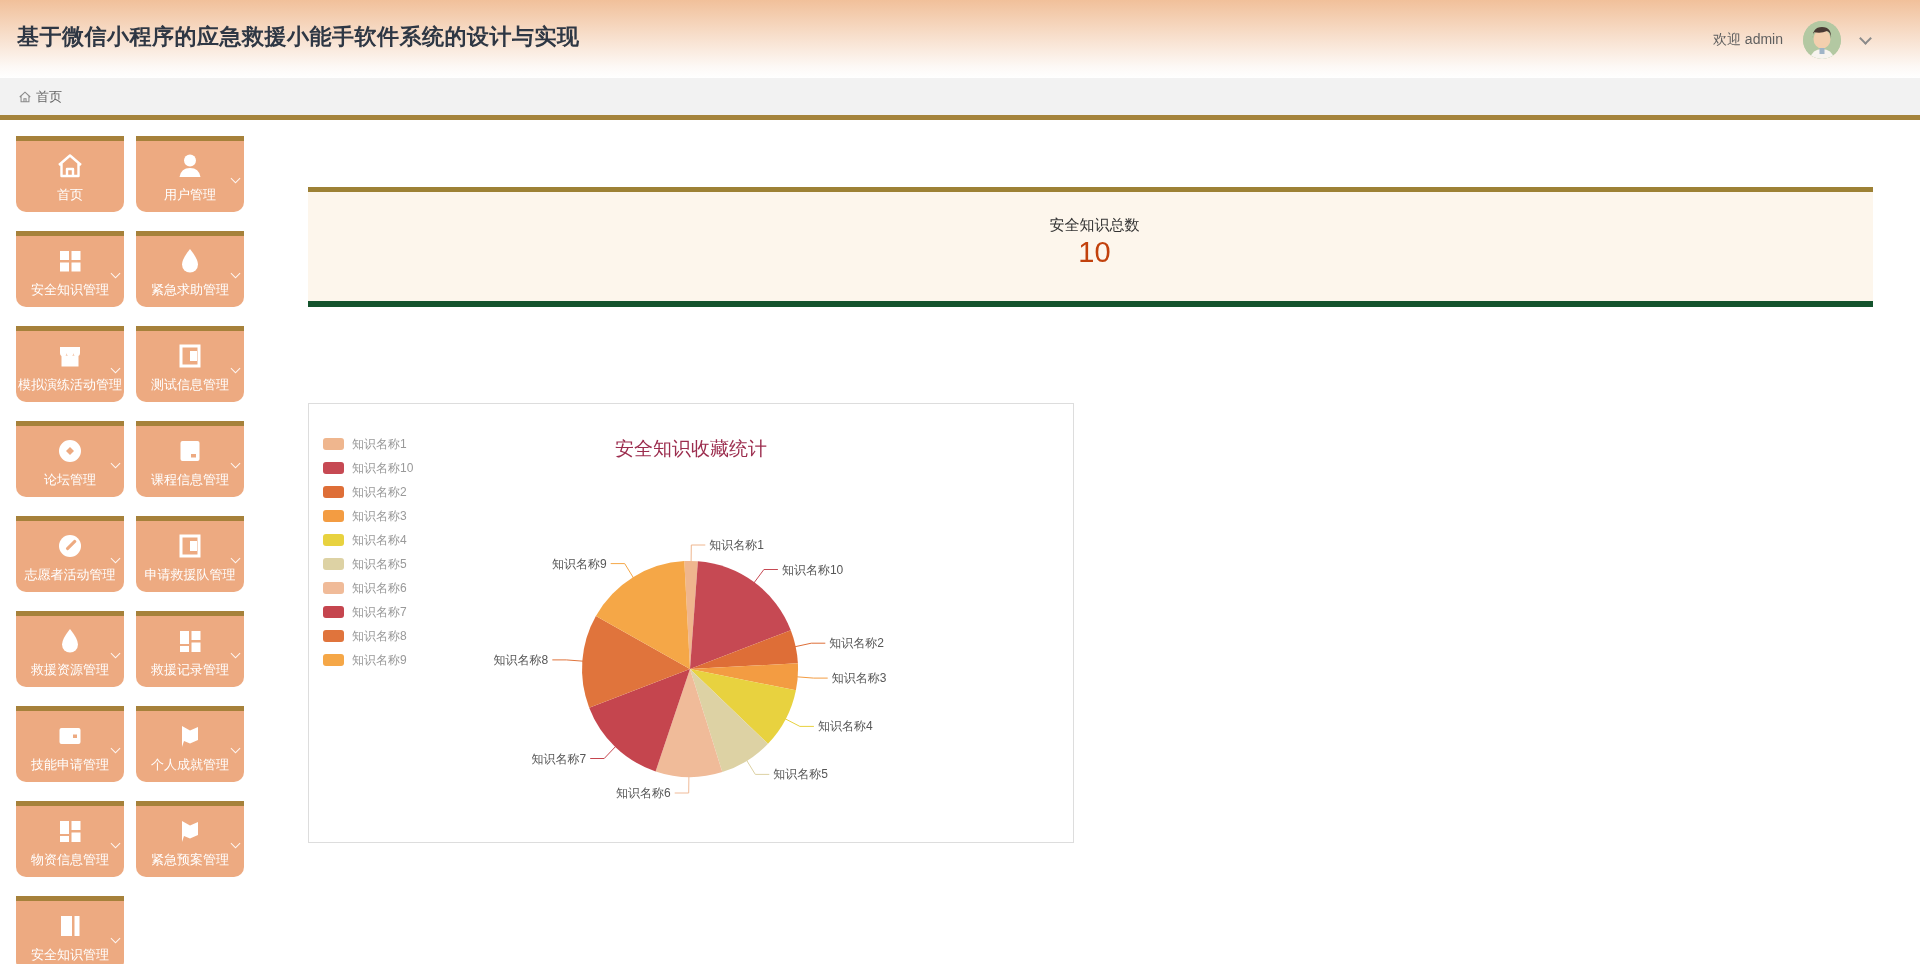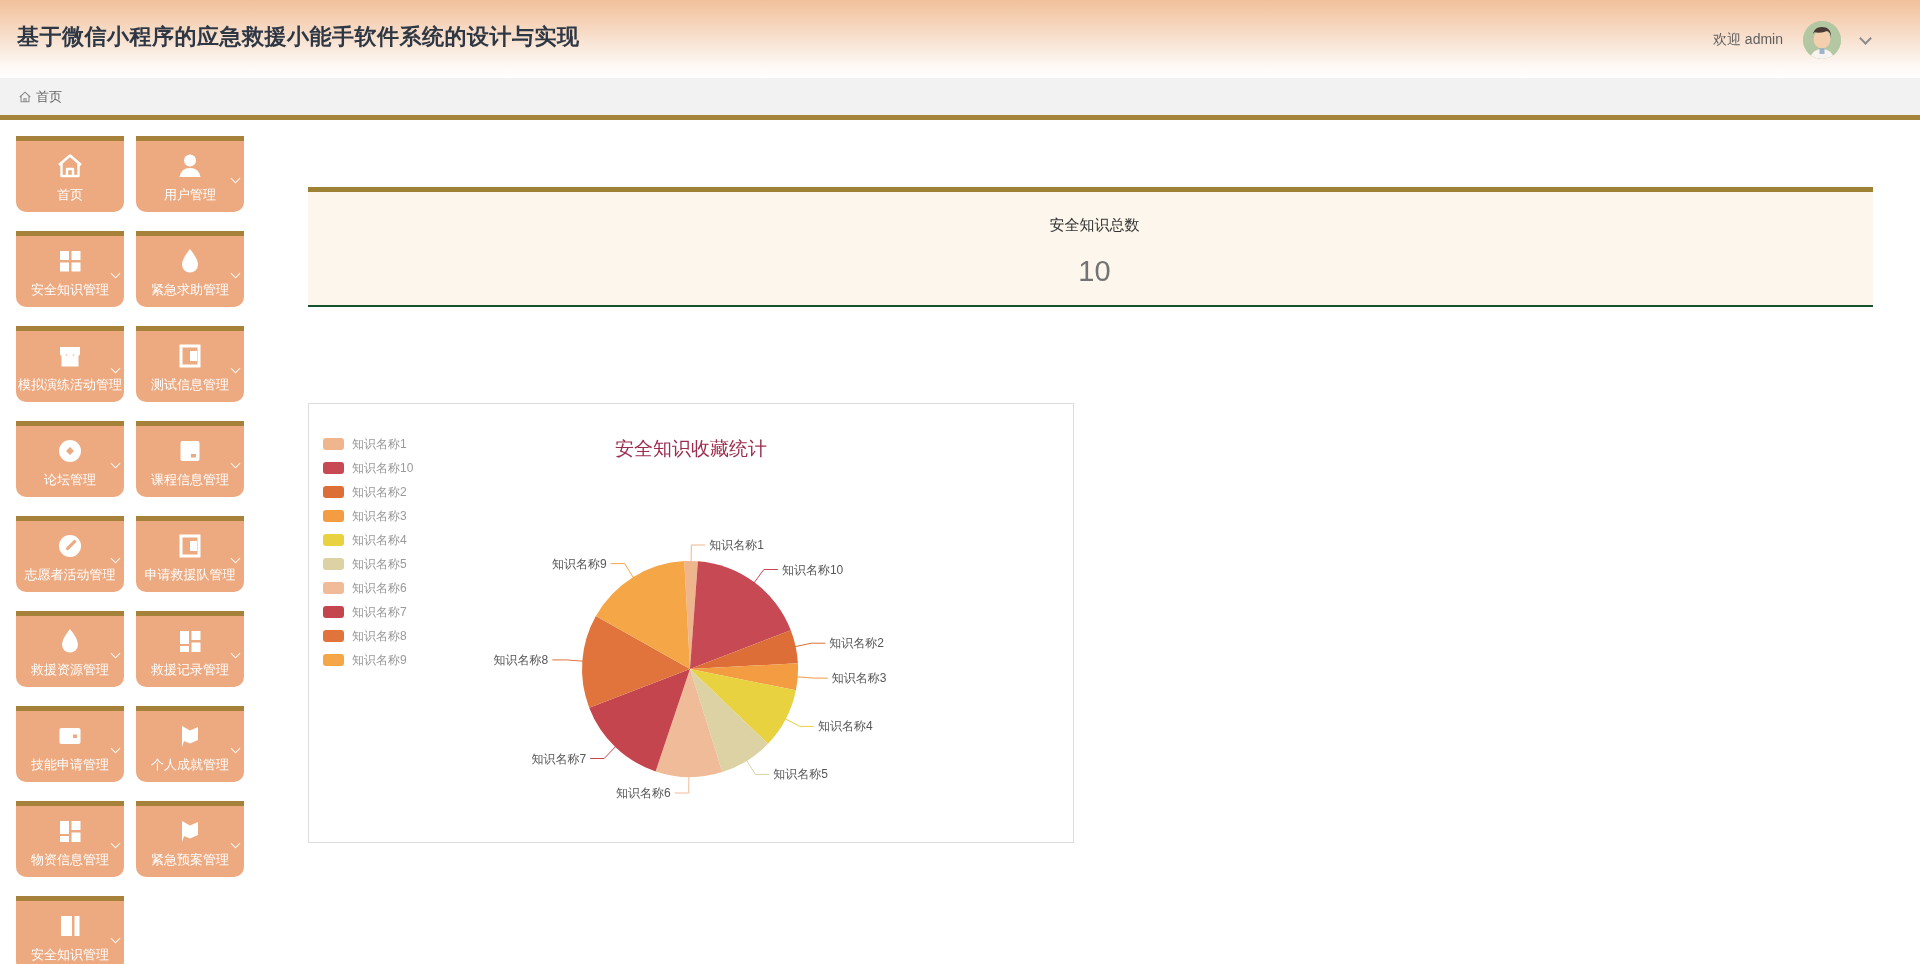--- a/index.html
+++ b/index.html
@@ -31,24 +31,24 @@
     border-top:5px solid #a6813a; border-radius:0 0 10px 10px; cursor:pointer; }
   .tile .t-icon { position:absolute; left:50%; top:8px; transform:translateX(-50%); }
   .tile .t-label { position:absolute; bottom:8px; left:50%; transform:translateX(-50%);
     font-size:13px; color:#fff; white-space:nowrap; }
   .tile .t-caret { position:absolute; right:5px; top:34px; width:7px; height:7px;
     border-right:1.6px solid rgba(255,255,255,.9); border-bottom:1.6px solid rgba(255,255,255,.9);
     transform:rotate(45deg); }
 
   
   .stat-card { position:absolute; left:308px; top:187px; width:1565px; height:120px;
-    background:#fdf6ec; border-top:5px solid #9d8135; border-bottom:2px solid #14532d;
+    background:#fdf6ec; border-top:5px solid #9d8135; border-bottom:6px solid #14532d;
     text-align:center;padding-left:8px; }
   .stat-title { margin-top:24px; font-size:15px; color:#333; }
-  .stat-value { margin-top:20px; font-size:29px; color:#737373; }
+  .stat-value { margin-top:1px; font-size:29px; color:#c2410c; }
 
   
   .chart-card { position:absolute; left:308px; top:403px; width:766px; height:440px;
     background:#fff; border:1px solid #ddd; }
   .chart-title { position:absolute; left:0; top:32px; width:100%; text-align:center;
     font-size:19px; font-weight:normal; color:#9c2d4e; }
   .legend { position:absolute; left:14px; top:28px; }
   .legend-item { display:flex; align-items:center; height:24px; cursor:pointer; }
   .legend-swatch { width:21px; height:12px; border-radius:3px; margin-right:8px; }
   .legend-label { font-size:12px; color:#999; }

